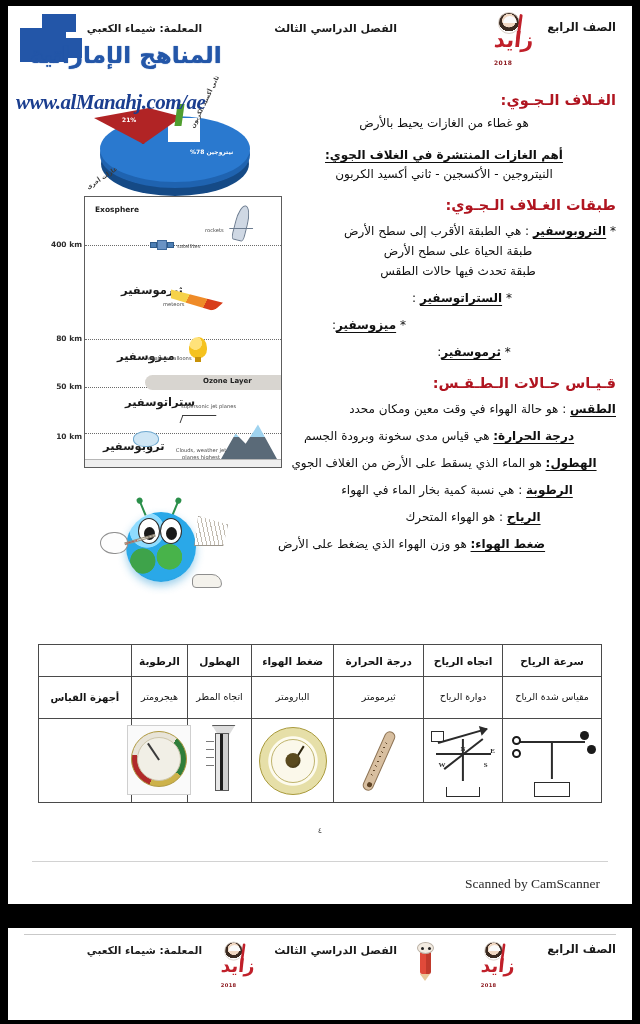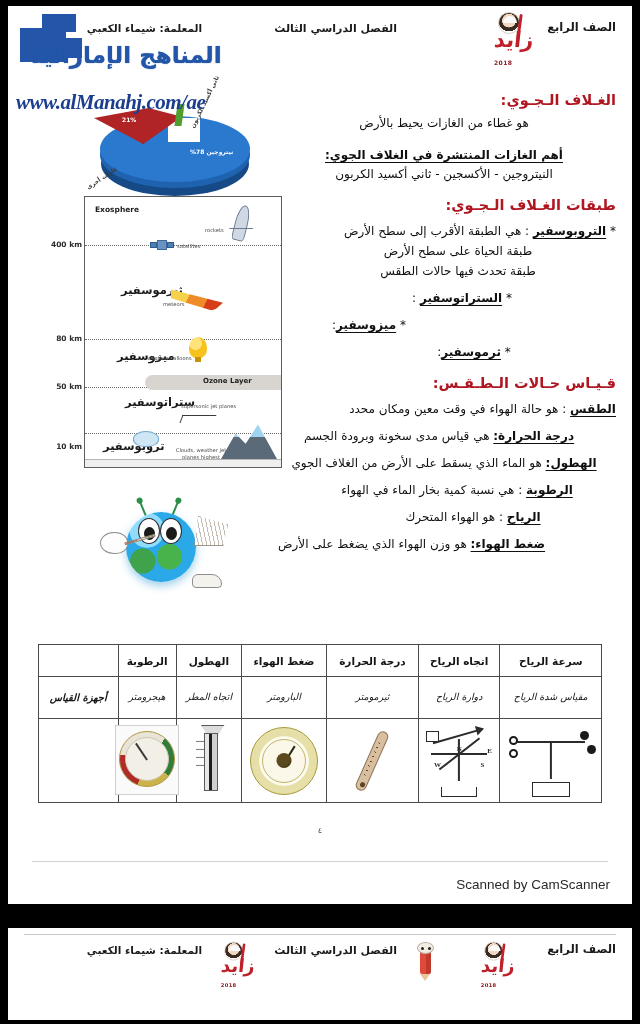--- a/index.html
+++ b/index.html
@@ -556,21 +556,20 @@
     height: 32px;
     font-size: 10.5px;
     font-weight: 700;
     padding: 2px 1px;
   }
   .r-name td {
     height: 42px;
     font-size: 9.5px;
     padding: 11px 1px;
     line-height: 1.35;
-    font-style: italic;
   }
   .r-name td.lastcol { font-weight: 700; font-size: 10px; }
   .r-img td { height: 84px; padding: 3px; }
 
   .inst { position: relative; width: 100%; height: 76px; }
 
   
   .an-pole { position:absolute; left:50%; top:18px; width:2.2px; height:38px; background:#2b2b2b; transform:translateX(-50%); }
   .an-arm  { position:absolute; left:14%; top:18px; width:72%; height:2px; background:#2b2b2b; }
   .an-cup  { position:absolute; width:9px; height:9px; border-radius:50%; background:#1a1a1a; }
@@ -698,24 +697,24 @@
     position: absolute;
     left: 0; top: 820px;
     width: 624px;
     text-align: center;
     font-size: 8px;
     color: #3a3a3a;
     z-index: 3;
   }
   .scan {
     position: absolute;
-    right: 22px; bottom: 12px;
+    right: 32px; bottom: 12px;
     font-size: 13.5px;
     color: #2a2a2a;
-    font-family: Liberation Sans, sans-serif;
+    font-family: Liberation Serif, serif;
     direction: ltr;
     z-index: 3;
   }
   .scan-rule {
     position: absolute;
     left: 24px; bottom: 42px;
     width: 576px;
     height: 1px;
     background: #d2d2d2;
     z-index: 3;
@@ -765,21 +764,21 @@
       <span class="pie-lbl" id="pie-lbl-n2">نيتروجين 78%</span>
       <span class="pie-lbl" id="pie-lbl-o2">21%</span>
       <span class="pie-lbl" id="pie-lbl-co2">ثاني أكسيد الكربون</span>
       <span class="pie-lbl" id="pie-lbl-oth">غازات أخرى</span>
     </div>
 
     <div id="atmo">
       <span class="atmo-km" style="top:44px">400 km</span>
       <span class="atmo-km" style="top:138px">80 km</span>
       <span class="atmo-km" style="top:186px">50 km</span>
-      <span class="atmo-km" style="top:246px">10 km</span>
+      <span class="atmo-km" style="top:236px">10 km</span>
 
       <div class="atmo-frame">
         <span class="atmo-line" style="top:48px"></span>
         <span class="atmo-line" style="top:142px"></span>
         <span class="atmo-line" style="top:190px"></span>
         <span class="atmo-line" style="top:236px"></span>
 
         <span class="atmo-en" style="left:10px; top:8px">Exosphere</span>
 
         <span class="rocket"></span>

